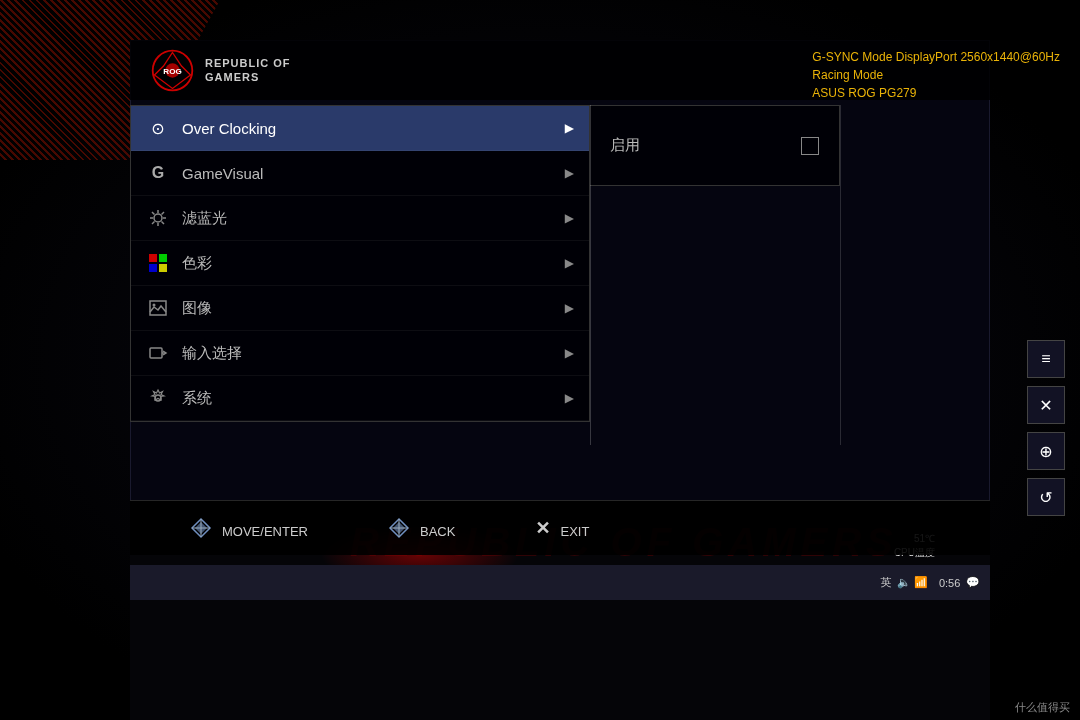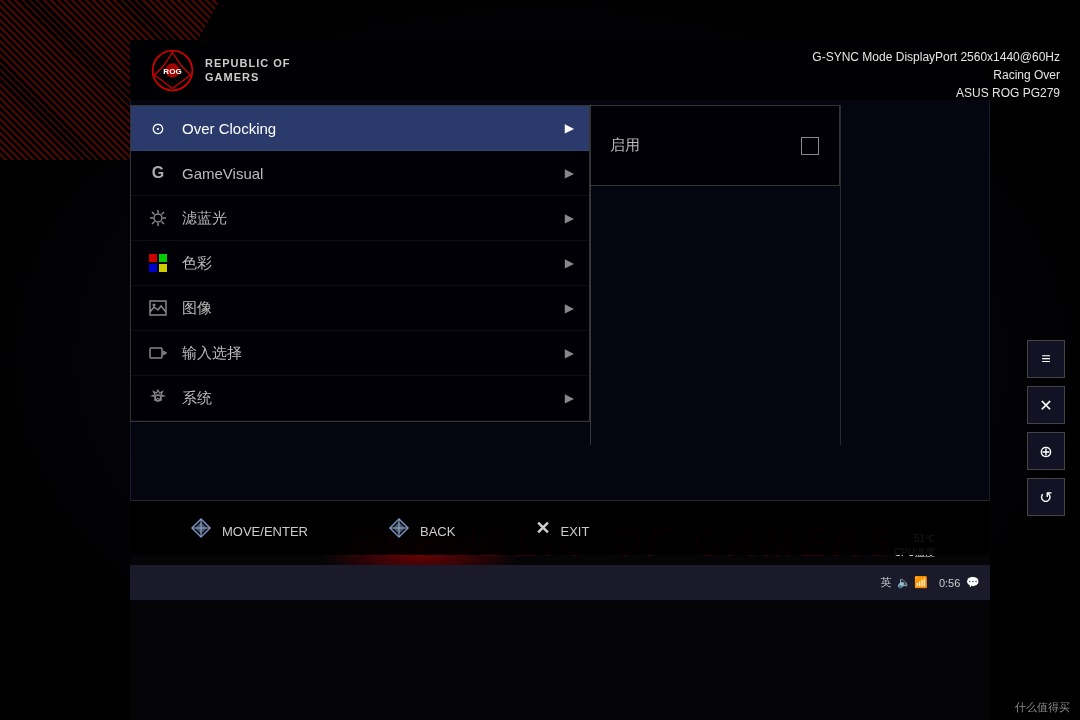--- a/index.html
+++ b/index.html
@@ -77,22 +77,21 @@
       font-size: 11px;
       font-weight: bold;
       line-height: 1.3;
       letter-spacing: 1px;
     }
 
     .monitor-info {
       position: absolute;
       right: 20px;
       top: 48px;
-      text-align: right;
-      color: #e5e5e5;
+      color: #eab308;
       font-size: 12px;
       line-height: 1.5;
       z-index: 10;
     }
 
     
     .osd-menu {
       position: absolute;
       top: 105px;
       left: 130px;
@@ -357,21 +356,21 @@
     </svg>
     <div class="rog-text">
       <span>REPUBLIC OF</span><br>
       <span>GAMERS</span>
     </div>
   </div>
 </div>
 
 <div class="monitor-info">
   <div>G-SYNC Mode DisplayPort 2560x1440@60Hz</div>
-  <div>Racing Over</div>
+  <div>Racing Mode</div>
   <div>ASUS ROG PG279</div>
 </div>
 
 <div class="screen"></div>
 
 <div class="osd-menu">
 
   <div class="menu-item active">
     <div class="menu-item-icon">⊙</div>
     <div class="menu-item-label">Over Clocking</div>

